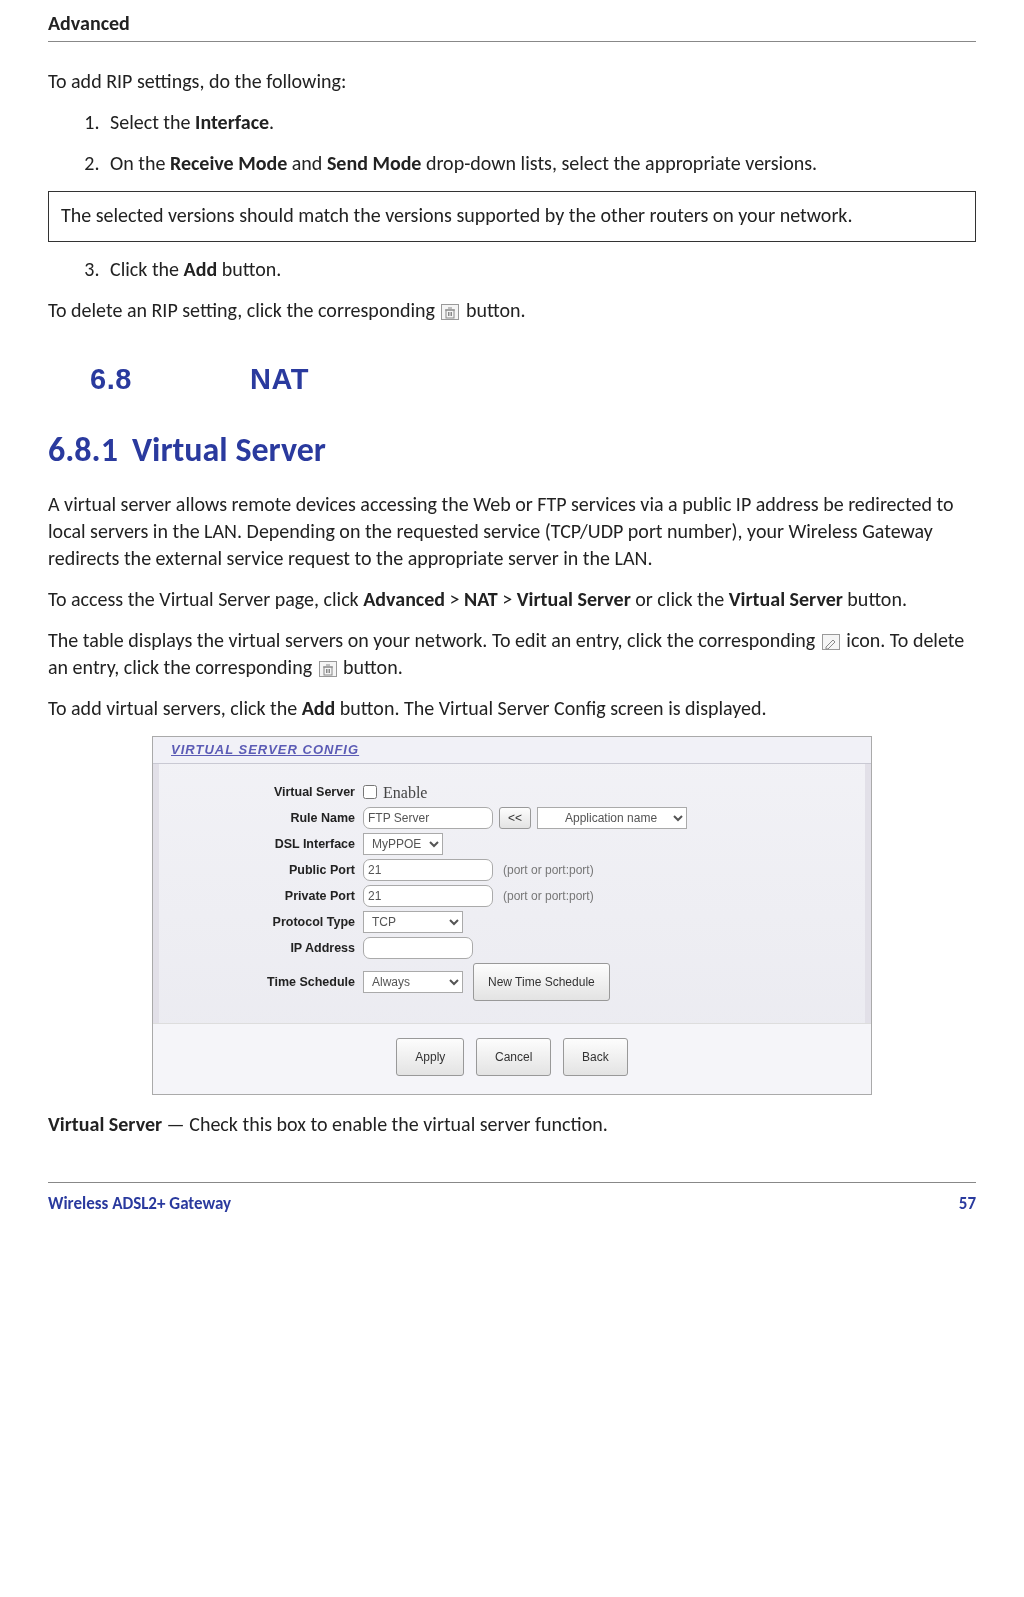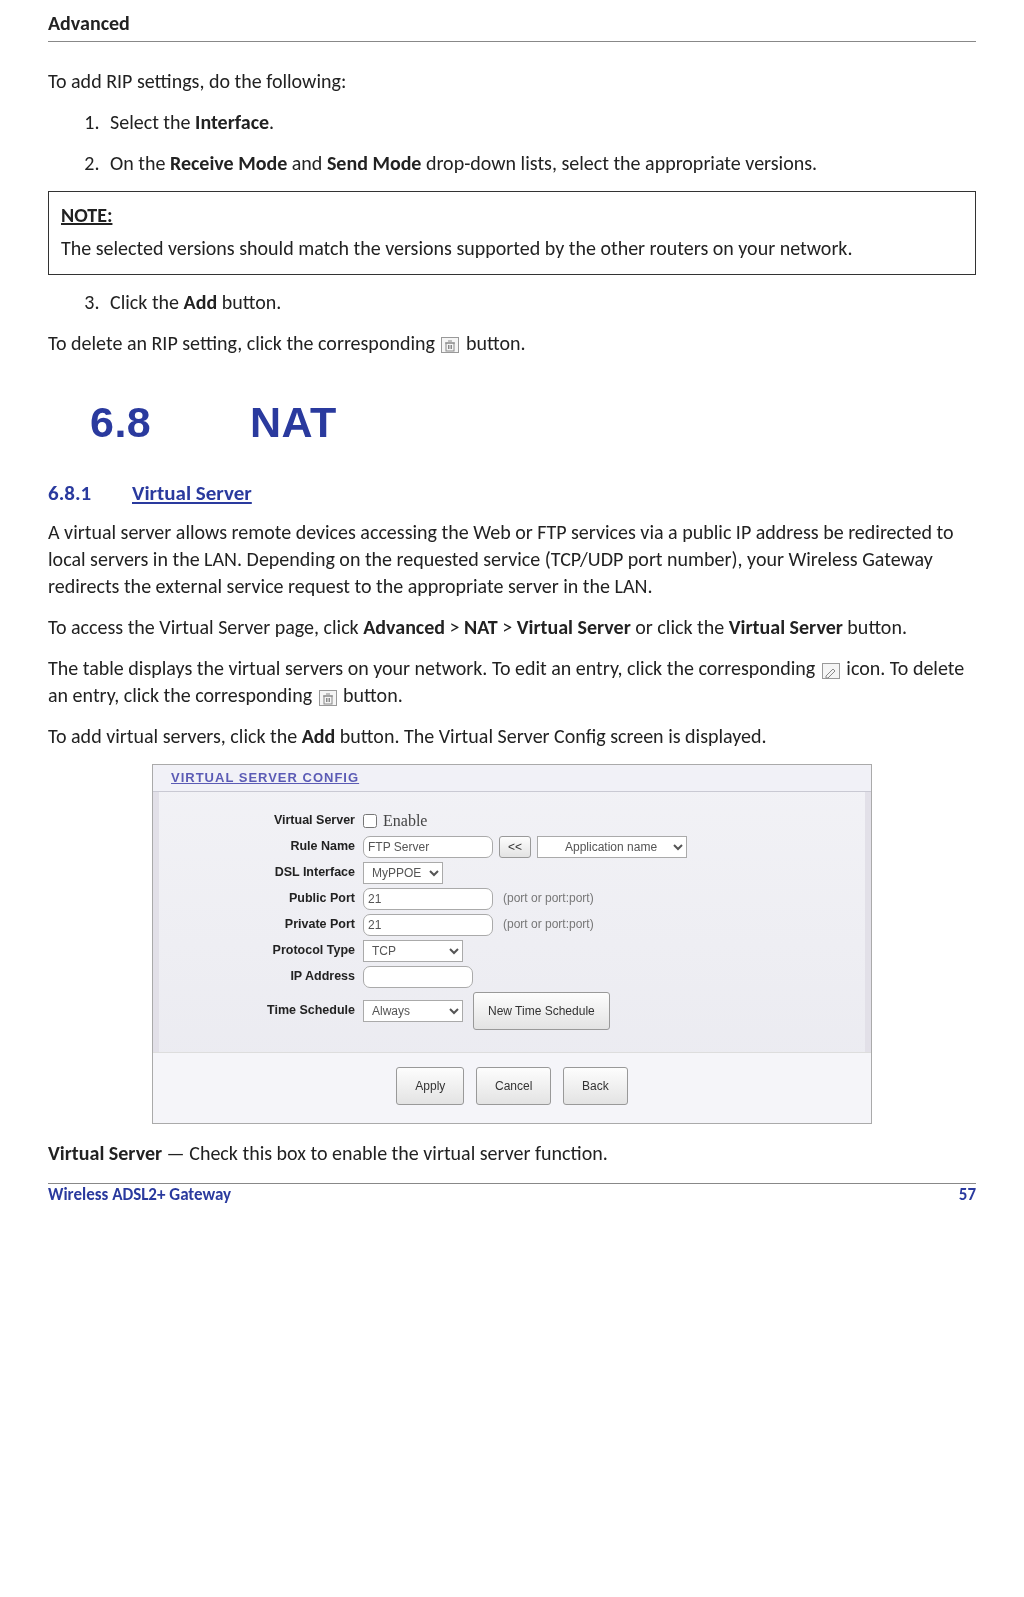--- a/index.html
+++ b/index.html
@@ -36,31 +36,30 @@
     vertical-align: middle;
     position: relative;
     background: #f5f5f5;
     margin: 0 2px;
   }
   .inline-icon svg { position: absolute; inset: 0; }
   h1.sec-major {
     font-family: Impact, "Arial Black", sans-serif;
     color: #2a3a9e;
     font-weight: 900;
-    font-size: 43px;
+    font-size: 29px;
     letter-spacing: 0.5px;
     margin: 36px 0 28px 42px;
   }
   h1.sec-major .num { display:inline-block; width: 160px; }
   h2.sec-minor {
     color: #2a3a9e;
-    font-size: 21px;
+    font-size: 34px;
     font-weight: 600;
-    margin: 10px 0 12px 0;
-    text-decoration: underline;
+    margin: 10px 0 18px 0;
   }
   h2.sec-minor .num { display:inline-block; width: 84px; }
 
   
   .screenshot {
     width: 720px;
     margin: 14px auto 16px auto;
     border: 1px solid #aaa;
     background: linear-gradient(to bottom, #f2f2f6, #eaeaf0);
     box-shadow: -6px 0 0 #e2e0e8 inset, 6px 0 0 #e2e0e8 inset;
@@ -73,20 +72,21 @@
     border-bottom: 1px solid #c9c9d3;
     padding: 4px 18px;
     background: #f1f1f7;
   }
   .ss-title {
     font-weight: bold;
     letter-spacing: 1px;
     color: #5b5bb5;
     text-decoration: underline;
     font-size: 13px;
+    font-style: italic;
   }
   .ss-body {
     padding: 14px 10px 4px 10px;
   }
   .form-row {
     display: flex;
     align-items: center;
     margin: 4px 0;
   }
   .form-label {
@@ -126,21 +126,22 @@
     text-align: center;
     padding: 14px 0 18px 0;
     border-top: 1px solid #ddd;
     margin-top: 14px;
     background: #f5f5f9;
   }
   .ss-button-row .ss-btn { margin: 0 4px; }
 
   .page-foot {
     border-top: 1.5px solid #888;
-    margin-top: 16px;
+    margin-top: 44px;
+    padding-top: 10px;
     display: flex;
     justify-content: space-between;
     font-size: 17px;
   }
   .foot-left { font-weight: bold; color: #2a3a9e; }
   .foot-right { font-weight: bold; color: #2a3a9e; }
 </style>
 </head>
 <body>
 
@@ -153,21 +154,20 @@
 <ol class="steps">
   <li>
     <span>Select the </span><span class="b">Interface</span><span>.</span>
   </li>
   <li>
     <span>On the </span><span class="b">Receive Mode</span><span> and </span><span class="b">Send Mode</span><span> drop-down lists, select the appropriate versions.</span>
   </li>
 </ol>
 
 <div class="note-box">
-  <span class="note-label">NOTE:</span>
   <span>The selected versions should match the versions supported by the other routers on your network.</span>
 </div>
 
 <ol class="steps" start="3">
   <li>
     <span>Click the </span><span class="b">Add</span><span> button.</span>
   </li>
 </ol>
 
 <p>

